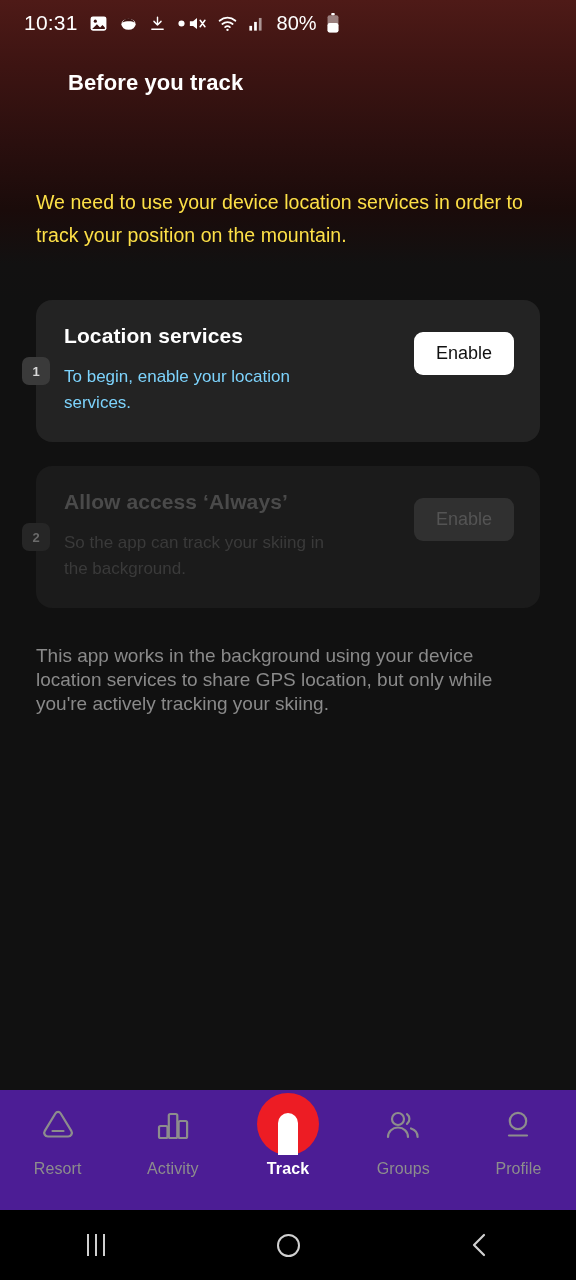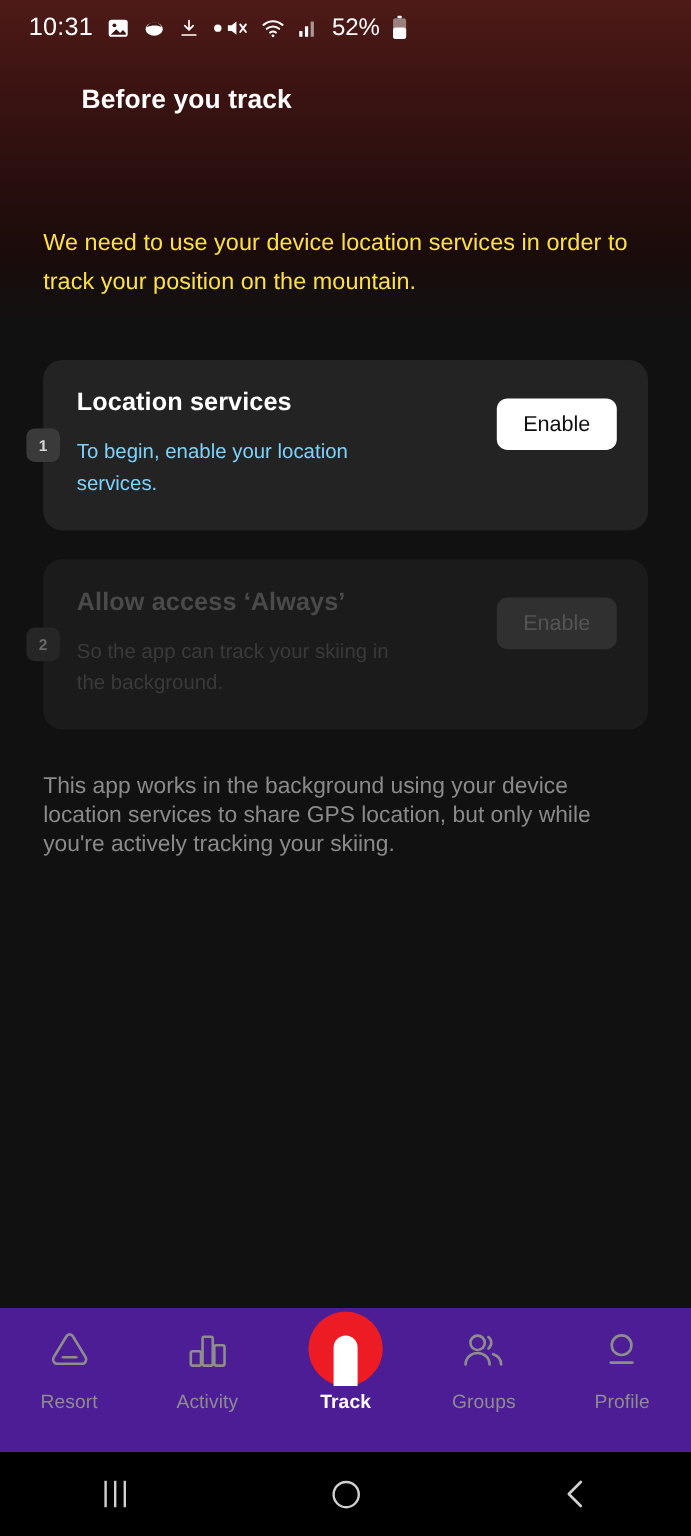--- a/index.html
+++ b/index.html
@@ -180,21 +180,21 @@
         <path d="M2 8.5C5 6 8.4 4.7 12 4.7s7 1.3 10 3.8" stroke="#fff" stroke-width="2.2" fill="none" stroke-linecap="round"></path>
         <path d="M5.5 12.6C7.4 11 9.6 10.2 12 10.2s4.6.8 6.5 2.4" stroke="#fff" stroke-width="2.2" fill="none" stroke-linecap="round"></path>
         <path d="M9 16.6c.9-.8 1.9-1.2 3-1.2s2.1.4 3 1.2" stroke="#fff" stroke-width="2.2" fill="none" stroke-linecap="round"></path>
         <circle cx="12" cy="20" r="1.5" fill="#fff"></circle>
       </svg>
       <svg class="sb-ico" width="19" height="19" viewBox="0 0 24 24">
         <rect x="3" y="15" width="3.4" height="6" fill="#fff"></rect>
         <rect x="9" y="10" width="3.4" height="11" fill="#fff"></rect>
         <rect x="15" y="5" width="3.4" height="16" fill="#fff" opacity=".55"></rect>
       </svg>
-      <span id="status-battery-text">52%</span>
+      <span id="status-battery-text">80%</span>
       <svg class="sb-ico" width="14" height="20" viewBox="0 0 14 22">
         <rect x="5" y="0" width="4" height="2.4" rx="1" fill="#fff"></rect>
         <rect x="1" y="2.4" width="12" height="19" rx="2.4" fill="#fff" opacity=".45"></rect>
         <rect x="1" y="11" width="12" height="10.4" rx="2.4" fill="#fff"></rect>
       </svg>
     </div>
   </div>
 
   <div id="top-bar">
     <span id="top-bar-title">Before you track</span>

